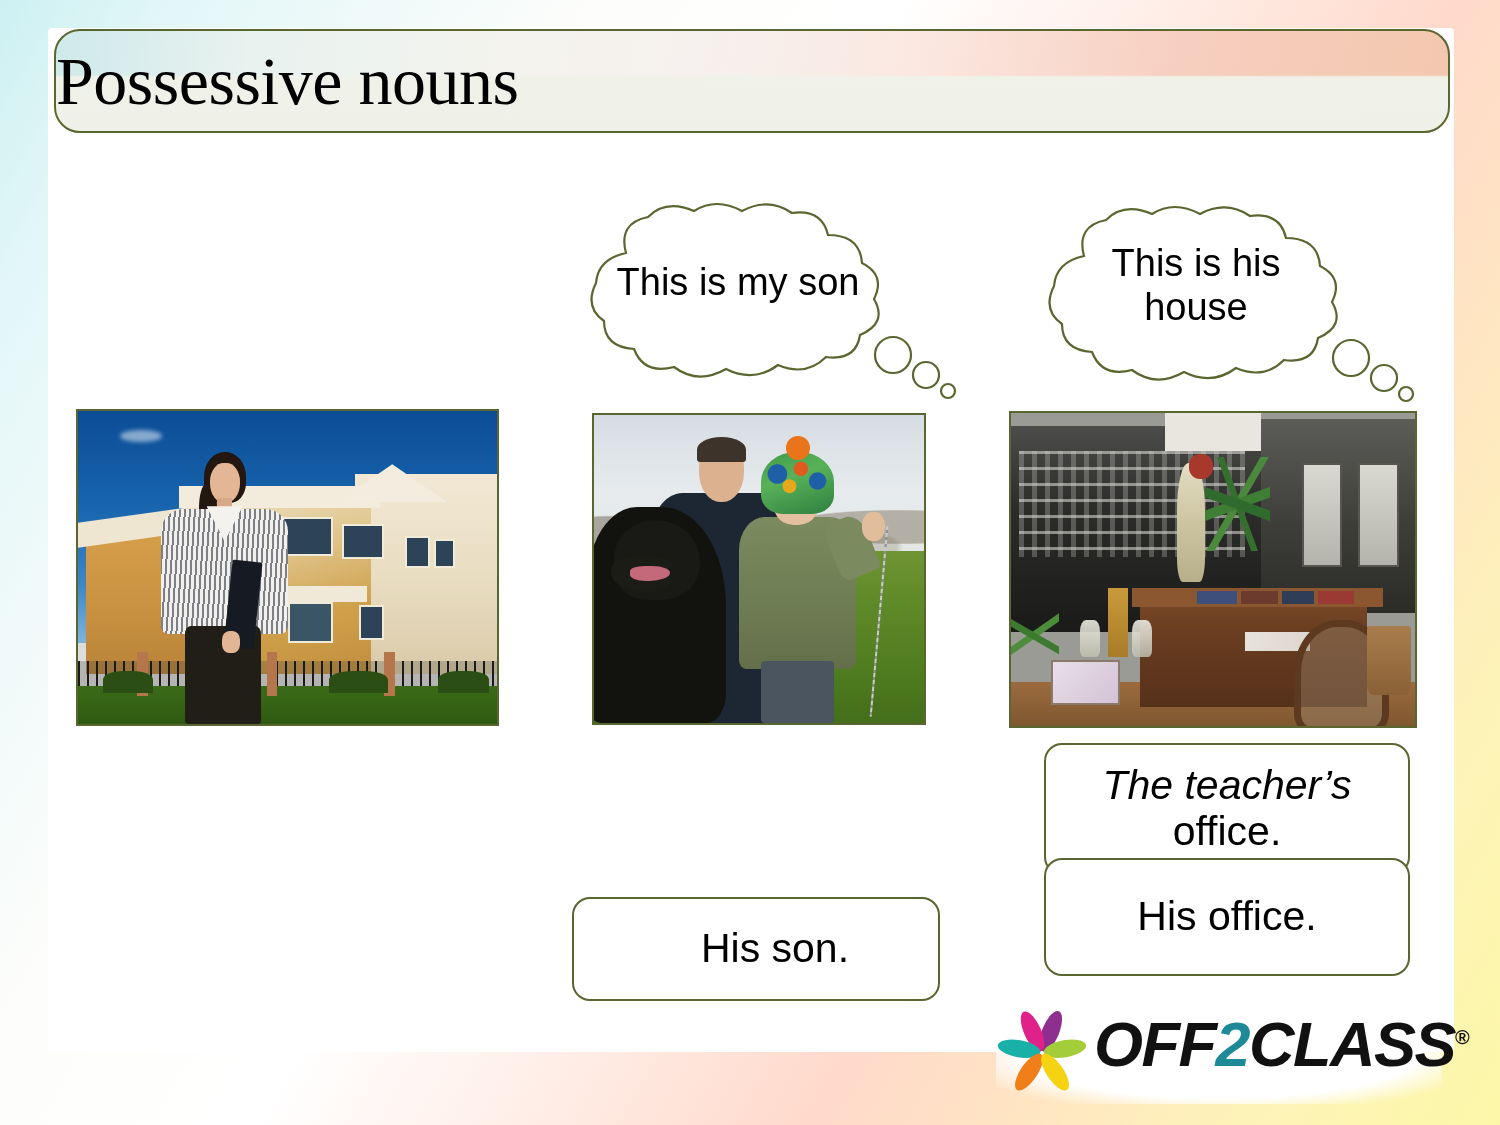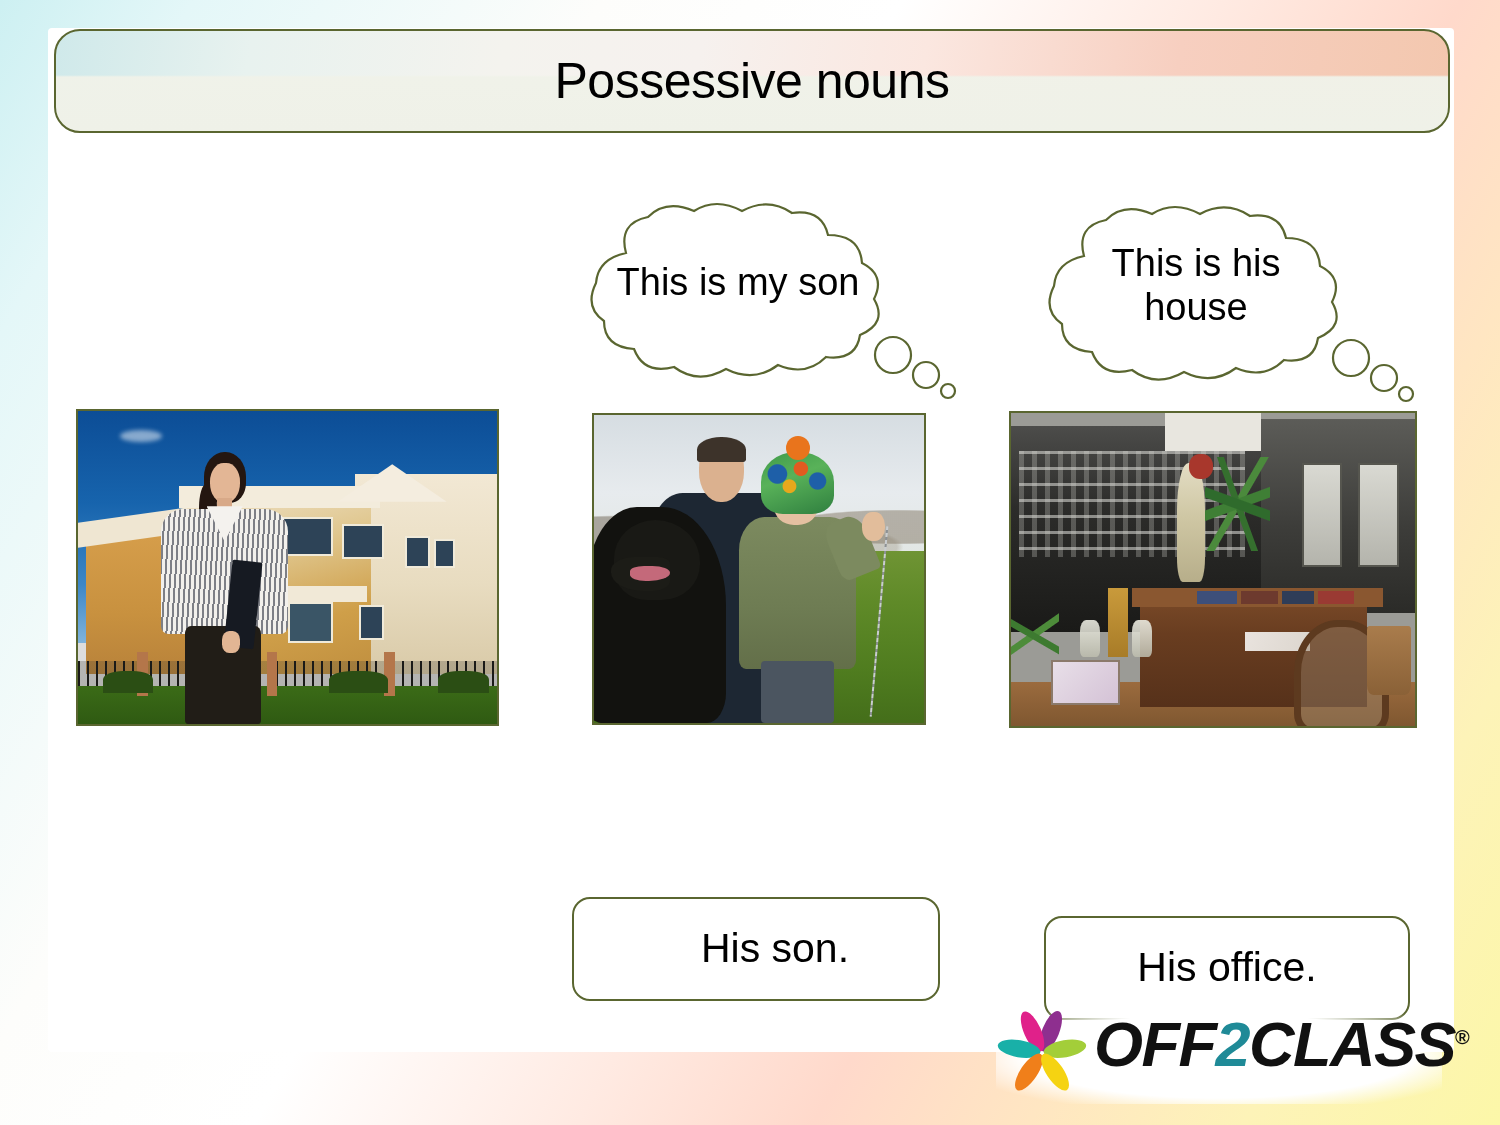--- a/index.html
+++ b/index.html
@@ -64,25 +64,24 @@
         #fbe7e0 62%,
         #f7cfc0 80%,
         #f3c7ae 100%);
     overflow: hidden;
   }
   #title-text {
     position: absolute;
     left: 0; right: 0;
     top: 50%;
     transform: translateY(-50%);
-    text-align: center;
-    font-size: 50px;
+    font-size: 68px;
     line-height: 1;
     color: #000000;
-    font-family: Liberation Sans, sans-serif;
+    font-family: Liberation Serif, serif;
     letter-spacing: -0.5px;
   }
 
   
   .bubble {
     position: absolute;
     width: 380px;
     height: 180px;
   }
   .bubble svg { display: block; width: 100%; height: 100%; overflow: visible; }
@@ -292,21 +291,21 @@
     color: #000;
     padding: 4px 10px;
   }
   .answer-box .em { font-style: italic; }
 
   #ans-1a { left: 98px;  top: 751px; width: 372px; height: 125px; }
   #ans-1b { left: 98px;  top: 897px; width: 372px; height: 104px; }
   #ans-2a { left: 572px; top: 751px; width: 368px; height: 125px; }
   #ans-2b { left: 572px; top: 897px; width: 368px; height: 104px; padding-left: 48px; }
   #ans-3a { left: 1044px; top: 743px; width: 366px; height: 132px; }
-  #ans-3b { left: 1044px; top: 916px; width: 366px; height: 104px; }
+  #ans-3b { left: 1044px; top: 858px; width: 366px; height: 118px; }
 
   
   #copyright {
     position: absolute;
     left: 26px;
     top: 1068px;
     font-size: 30px;
     color: #6f757a;
     font-family: "Liberation Serif", serif;
     font-style: italic;
@@ -476,20 +475,23 @@
       <div class="p3-basket"></div>
       <div class="p3-card"></div>
     </div>
   </div>
 
 
   <div class="answer-box" id="ans-2b">
     <span>His son.</span>
   </div>
 
+  <div class="answer-box" id="ans-3a">
+    <span><span class="em">The teacher’s</span><span> office.</span></span>
+  </div>
   <div class="answer-box" id="ans-3b">
     <span>His office.</span>
   </div>
 
 
   <div id="logo">
     <svg id="logo-flower" viewBox="0 0 100 96">
       <g transform="translate(50,50)">
         <ellipse cx="0" cy="-26" rx="9.5" ry="24" fill="#8e2f8f" transform="rotate(22)"></ellipse>
         <ellipse cx="0" cy="-26" rx="9.5" ry="24" fill="#e0218a" transform="rotate(-24)"></ellipse>

